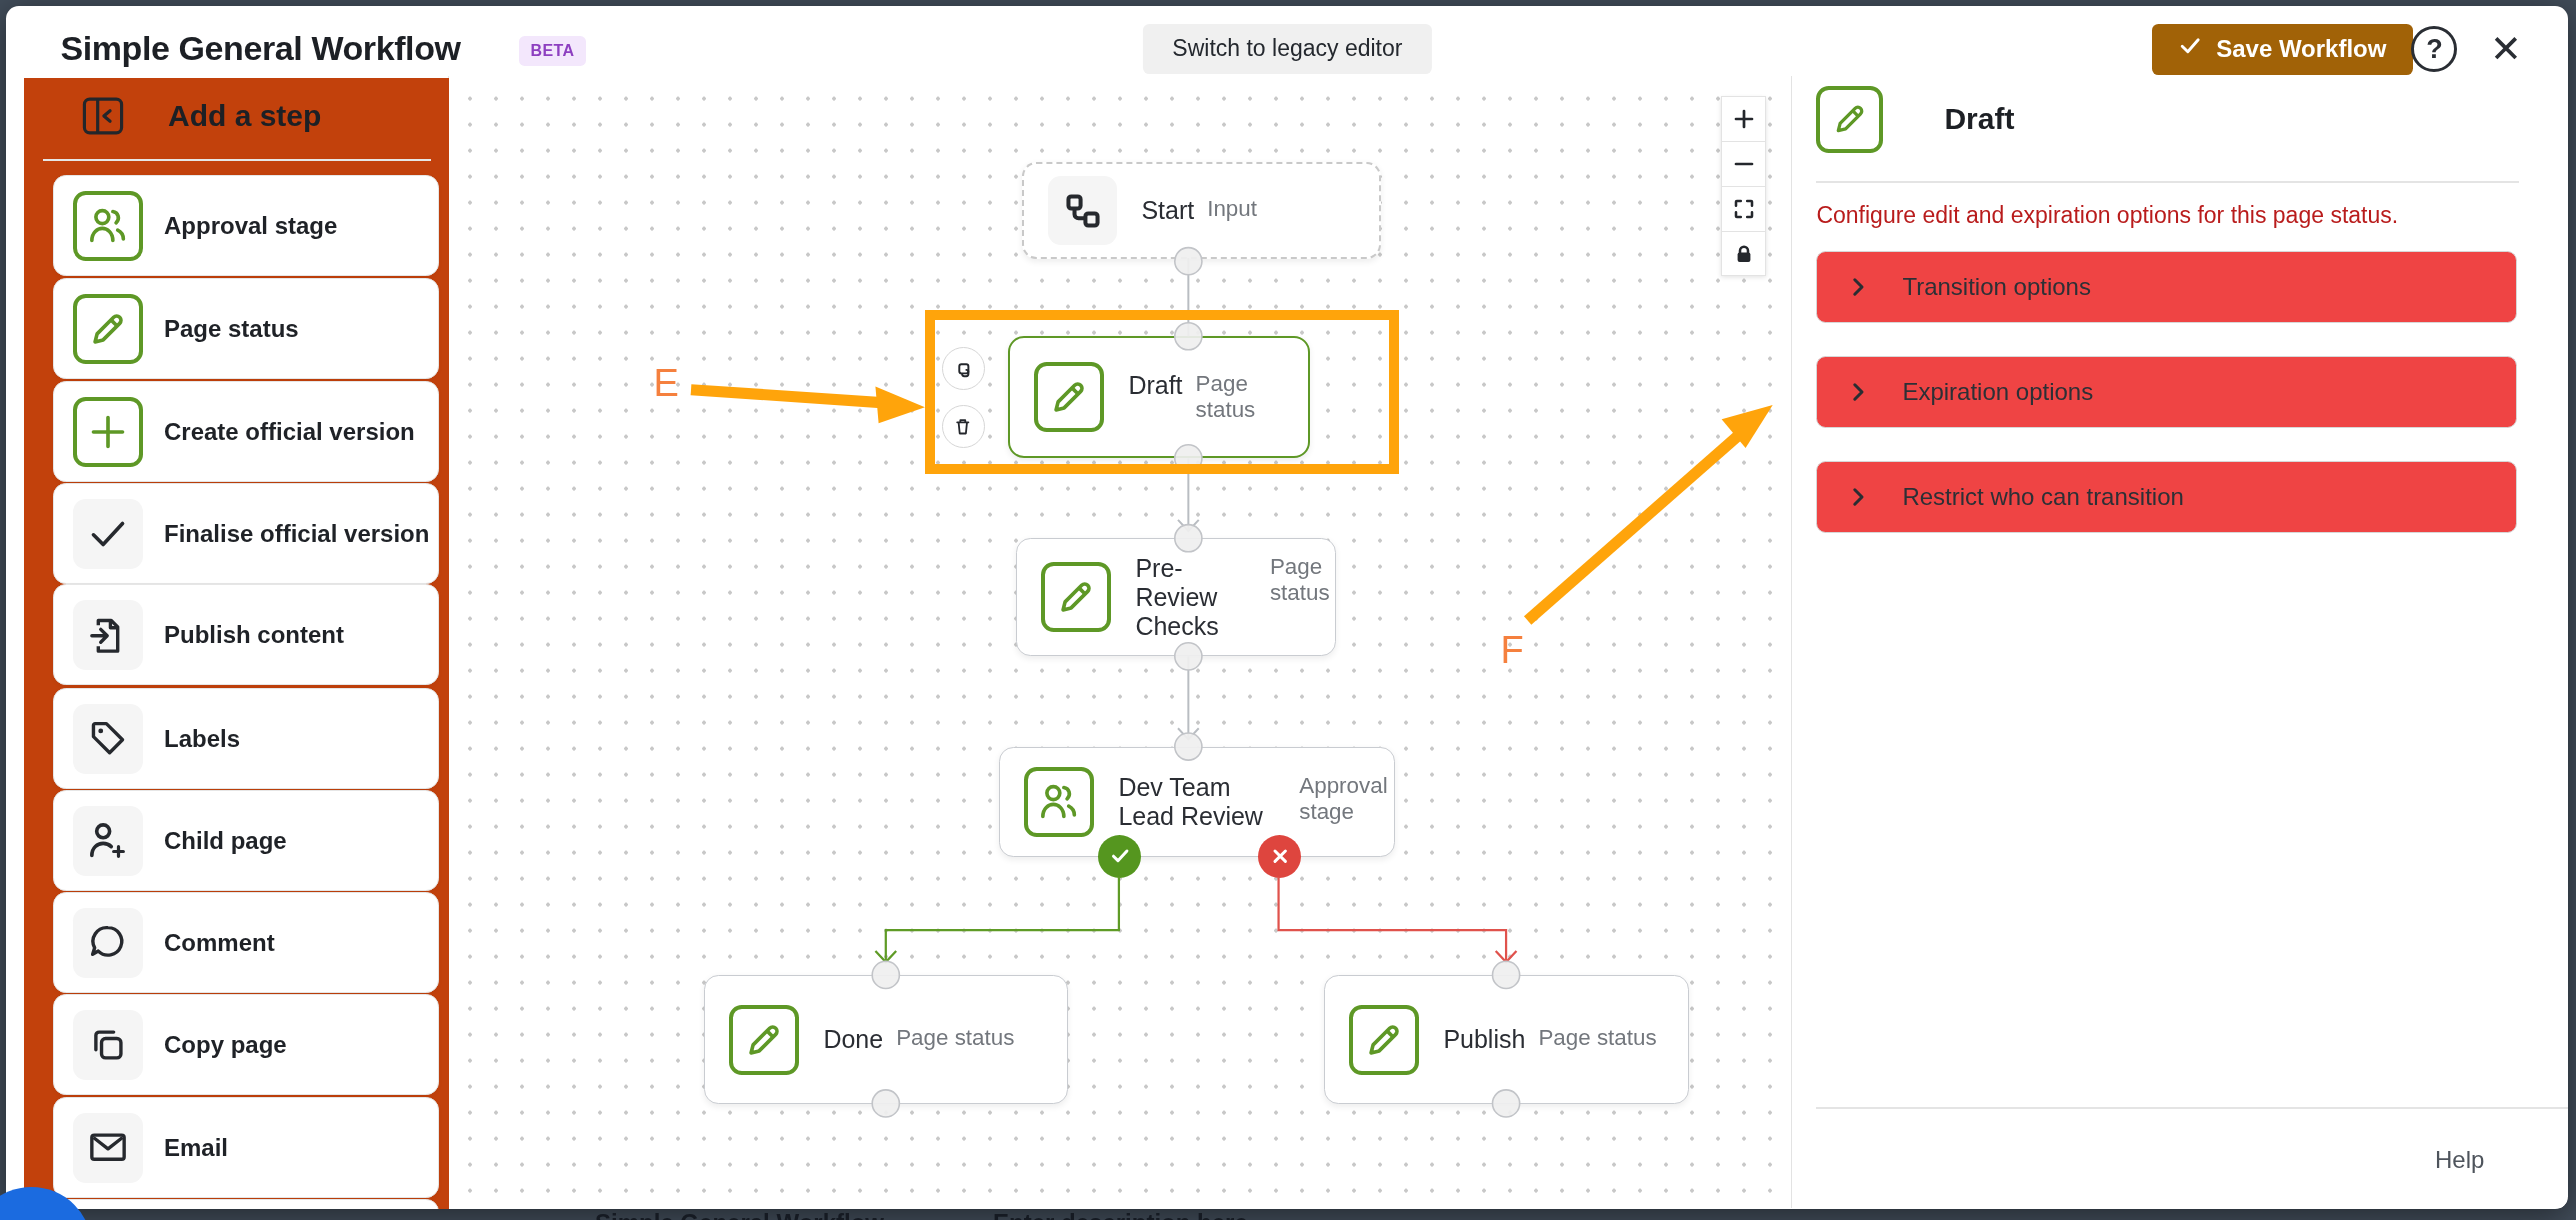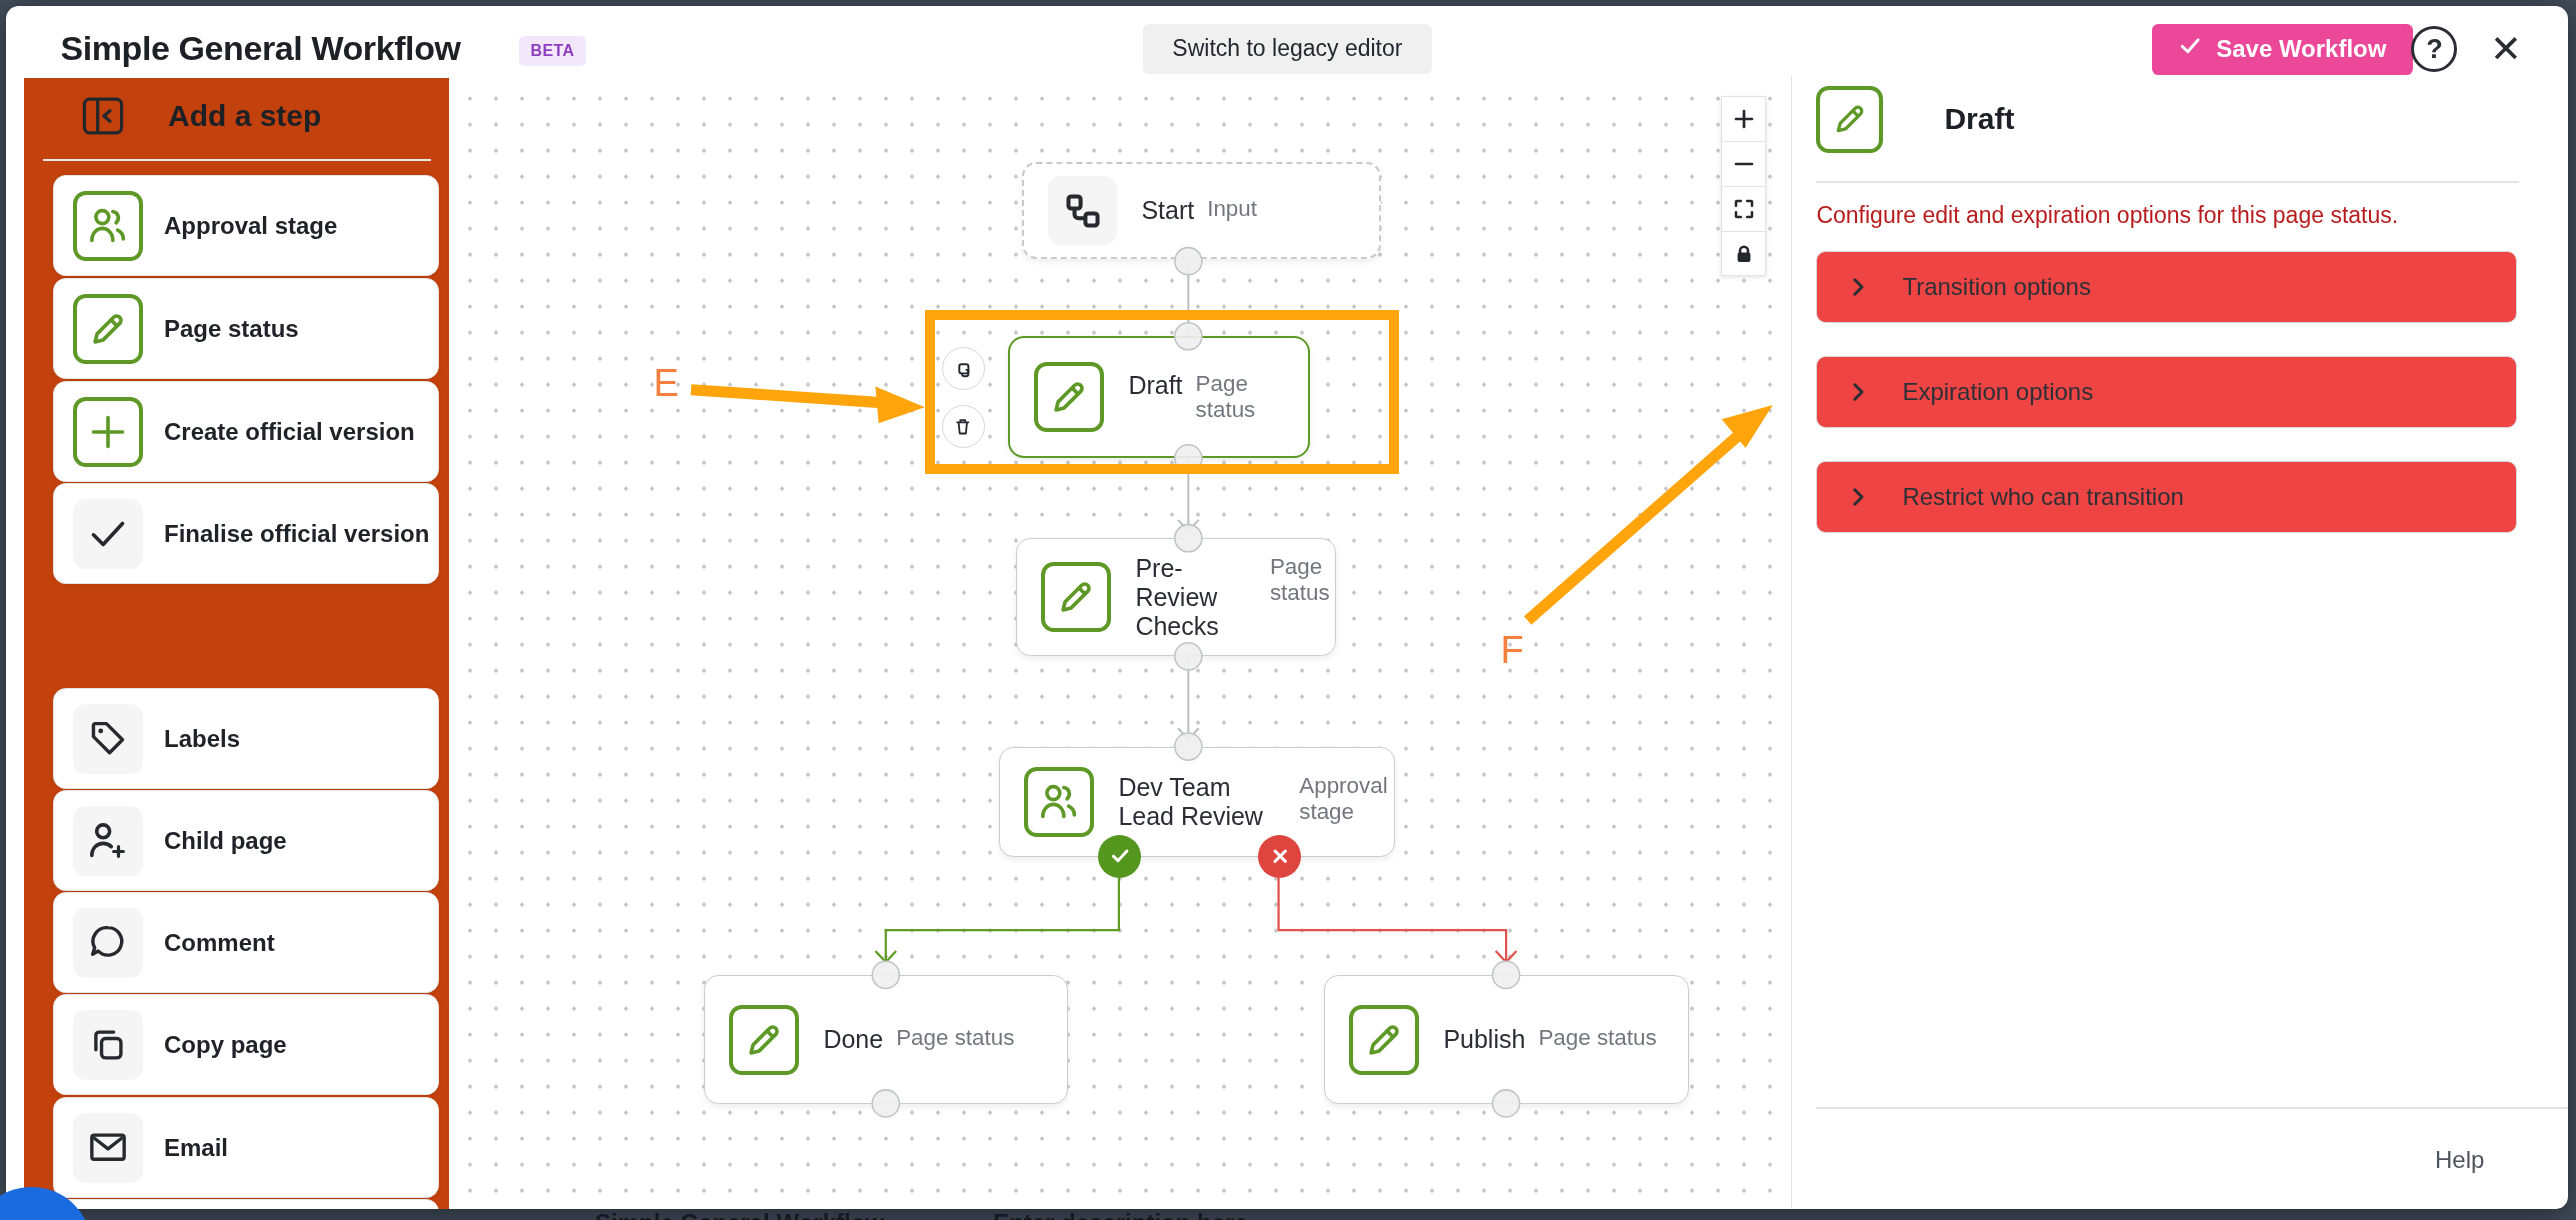--- a/index.html
+++ b/index.html
@@ -16,21 +16,21 @@
   .modal {
     position:absolute; left:6.4px; top:6.4px; width:2562px; height:1203px;
     background:#fff; border-radius:12.8px; overflow:hidden;
     box-shadow:0 6.4px 32px rgba(0,0,0,.45);
   }
 
   
   .hdr-title { position:absolute; left:54px; top:22.4px; font-size:34px; font-weight:700; color:#1d2025; letter-spacing:-0.4px; }
   .beta-badge { position:absolute; left:513px; top:30px; background:#f3e7fc; color:#8d3fc0; font-size:16px; font-weight:700; padding:5.6px 11.2px; border-radius:5.6px; letter-spacing:0.4px; }
   .switch-btn { position:absolute; left:50%; transform:translateX(-50%); top:17.6px; height:50px; padding:0 29px; background:#f0f0f0; border:none; border-radius:6.4px; font-size:23px; color:#24282e; display:flex; align-items:center; cursor:pointer; font-family:inherit; }
-  .save-btn { position:absolute; left:2146px; top:17.6px; height:51px; padding:0 27px; background:#ec4899; color:#fff; border:none; border-radius:6.4px; font-size:24px; font-weight:600; display:flex; align-items:center; gap:14.4px; cursor:pointer; font-family:inherit; }
+  .save-btn { position:absolute; left:2146px; top:17.6px; height:51px; padding:0 27px; background:#a16207; color:#fff; border:none; border-radius:6.4px; font-size:24px; font-weight:600; display:flex; align-items:center; gap:14.4px; cursor:pointer; font-family:inherit; }
   .help-circle { position:absolute; left:2405px; top:20px; width:46px; height:46px; border:3.2px solid #2a2e34; border-radius:50%; display:flex; align-items:center; justify-content:center; font-size:27px; font-weight:700; color:#2a2e34; cursor:pointer; background:#fff; }
   .close-x { position:absolute; left:2474px; top:17.6px; width:51px; height:51px; display:flex; align-items:center; justify-content:center; font-size:38px; color:#2a2e34; cursor:pointer; }
 
   
   .sidebar { position:absolute; left:17.6px; top:72px; width:425px; height:1131px; background:#c2410c; z-index:5; }
   .sb-head { position:absolute; left:56px; top:14.4px; display:flex; align-items:center; gap:42px; }
   .sb-collapse { width:46px; height:46px; color:#23262b; cursor:pointer; }
   .sb-title { font-size:30px; font-weight:700; color:#1d2025; }
   .sb-divider { position:absolute; left:19px; top:81px; width:388px; height:1.6px; background:#e6e6e6; }
   .sb-card { position:absolute; left:29px; width:386px; height:101px; background:#fff; border:1.6px solid #e6e6e6; border-radius:12.8px; box-shadow:0 1.6px 4px rgba(0,0,0,.04); display:flex; align-items:center; padding-left:19px; gap:21px; cursor:pointer; }
@@ -232,20 +232,28 @@
         <span class="sb-label">Create official version</span>
       </div>
       <div class="sb-card" style="top:405px">
         <span class="ic-box ic-gray">
             <svg viewBox="0 0 52 52">
               <use href="#i-check"></use>
             </svg>
           </span>
         <span class="sb-label">Finalise official version</span>
       </div>
+      <div class="sb-card" style="top:506px">
+        <span class="ic-box ic-gray">
+            <svg viewBox="0 0 52 52">
+              <use href="#i-pubdoc"></use>
+            </svg>
+          </span>
+        <span class="sb-label">Publish content</span>
+      </div>
       <div class="sb-card" style="top:610px">
         <span class="ic-box ic-gray">
             <svg viewBox="0 0 52 52">
               <use href="#i-tag"></use>
             </svg>
           </span>
         <span class="sb-label">Labels</span>
       </div>
       <div class="sb-card" style="top:712px">
         <span class="ic-box ic-gray">

